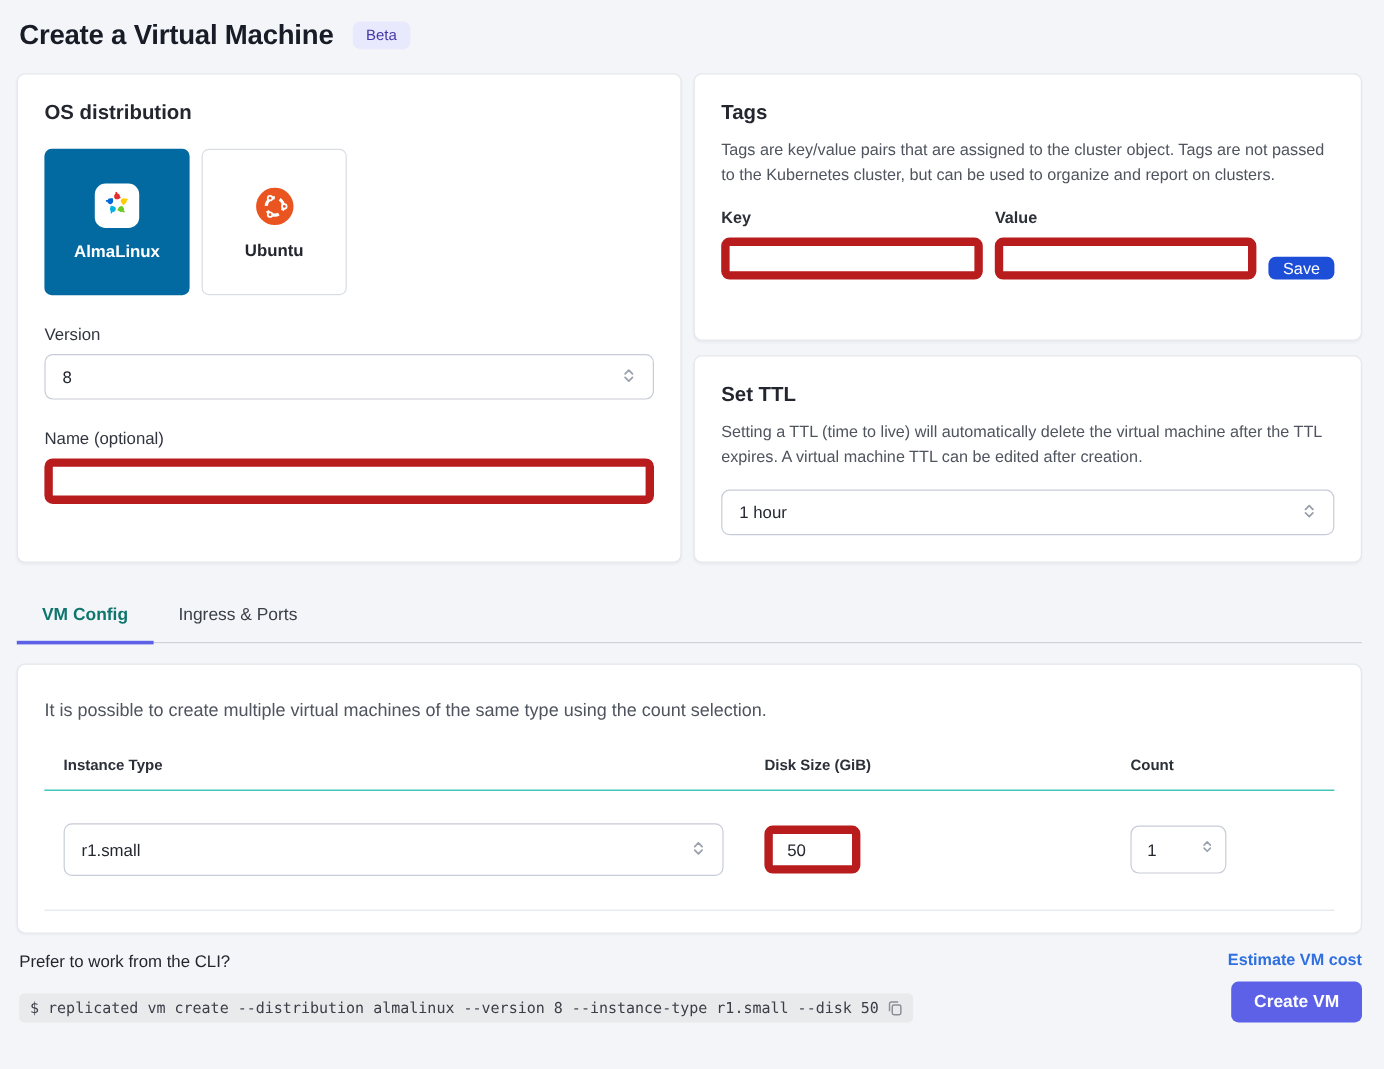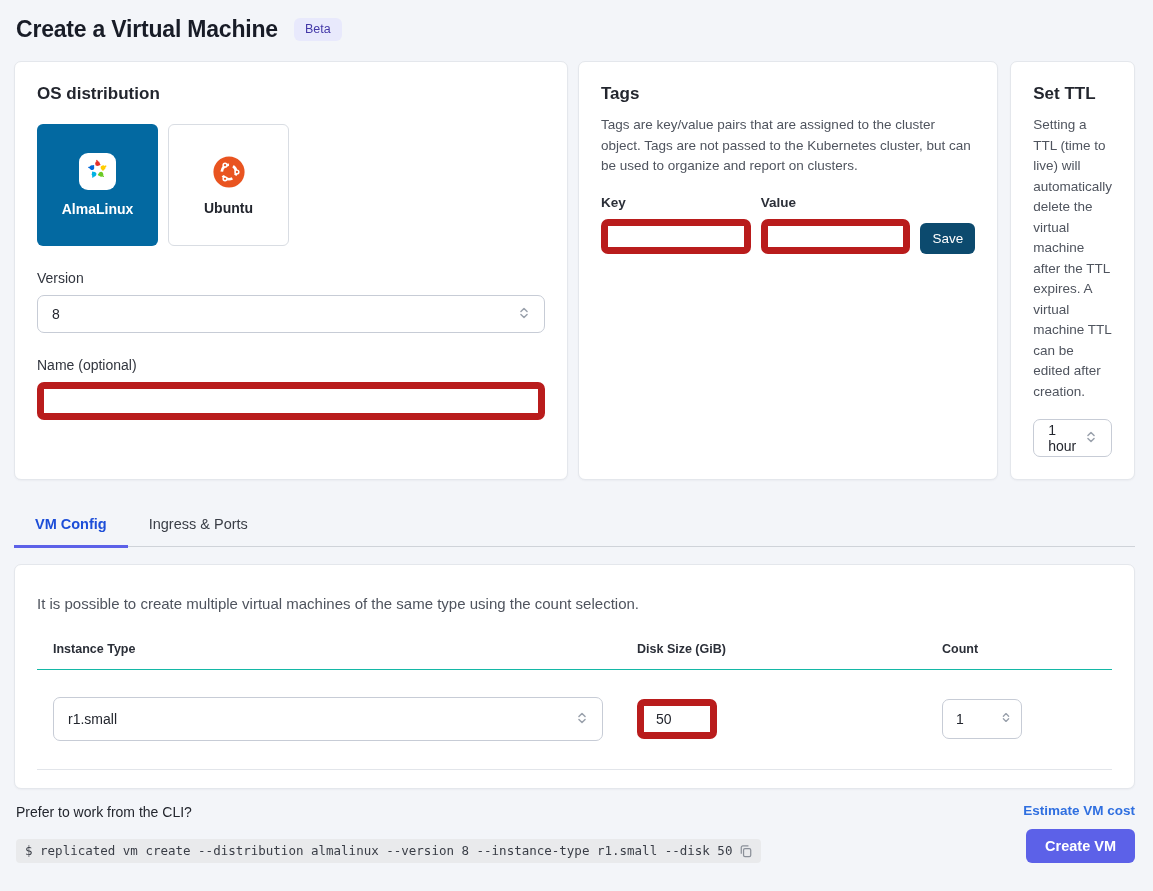--- a/index.html
+++ b/index.html
@@ -22,21 +22,21 @@
 
   
   .card {
     background: #fff; border: 1px solid #e4e7ec; border-radius: 7px;
     box-shadow: 0 1px 2px rgba(16,24,40,.04);
   }
   .card h2 { font-size: 17px; font-weight: 700; color: #23262e; margin: 0; }
 
   .top-row { display: flex; gap: 10px; align-items: stretch; }
   .os-card { width: 554px; padding: 22px; min-height: 408px; }
-  .right-col { flex: 1; display: flex; gap: 12px; }
+  .right-col { flex: 1; display: flex; flex-direction: column; gap: 12px; }
   .tags-card { padding: 22px; min-height: 223px; }
   .ttl-card { padding: 22px; flex: 1; }
 
   
   .tiles { display: flex; gap: 10px; margin-top: 20px; }
   .tile {
     width: 121px; height: 122px; border-radius: 6px; cursor: pointer;
     display: flex; flex-direction: column; align-items: center; justify-content: center; gap: 11px;
   }
   .tile.selected { background: #0369a1; color: #fff; }
@@ -60,33 +60,33 @@
   }
   .chev { flex: none; }
 
   
   .card-desc { font-size: 13.5px; line-height: 1.52; color: #4f545e; margin: 11px 0 0; }
   .tags-form { display: flex; gap: 10px; margin-top: 18px; }
   .tag-field { flex: 1 1 0; }
   .tag-field .field-label { margin: 0 0 9px; font-weight: 700; font-size: 13.5px; color: #2b2f38; }
   .tag-field .text-input { height: 35px; }
   .save-btn {
-    flex: none; align-self: flex-end; height: 31px; padding: 0 12px;
-    background: #0c4a6e; color: #fff; border: none; border-radius: 6px;
+    flex: none; align-self: flex-end; height: 19px; padding: 0 12px;
+    background: #1d4ed8; color: #fff; border: none; border-radius: 6px;
     font-size: 13.5px; font-family: inherit; cursor: pointer;
   }
   .ttl-card .selectbox { margin-top: 17px; }
 
   
   .tabs { margin-top: 26px; display: flex; border-bottom: 1px solid #cfd3d9; }
   .tab {
     padding: 10px 21px 13px; font-size: 14.5px; color: #3a3e47; cursor: pointer;
     border-bottom: 3px solid transparent; margin-bottom: -2px;
   }
-  .tab.active { color: #1d4ed8; font-weight: 700; border-bottom-color: #5c61e8; }
+  .tab.active { color: #0f766e; font-weight: 700; border-bottom-color: #5c61e8; }
 
   
   .vm-card { margin-top: 17px; padding: 24px 22px 18px; min-height: 225px; }
   .vm-note { font-size: 15px; color: #4f545e; margin: 6px 0 30px; }
   .vm-table-head { display: flex; align-items: center; padding: 0 0 13px 16px; border-bottom: 1px solid #14b8a6; }
   .vm-table-head .col { font-size: 12.5px; font-weight: 700; color: #2b2f38; }
   .col-instance { width: 584px; }
   .col-disk { width: 305px; }
   .col-count { flex: 1; }
   .vm-row { display: flex; align-items: center; padding: 27px 0 28px 16px; border-bottom: 1px solid #e2e5ea; }

